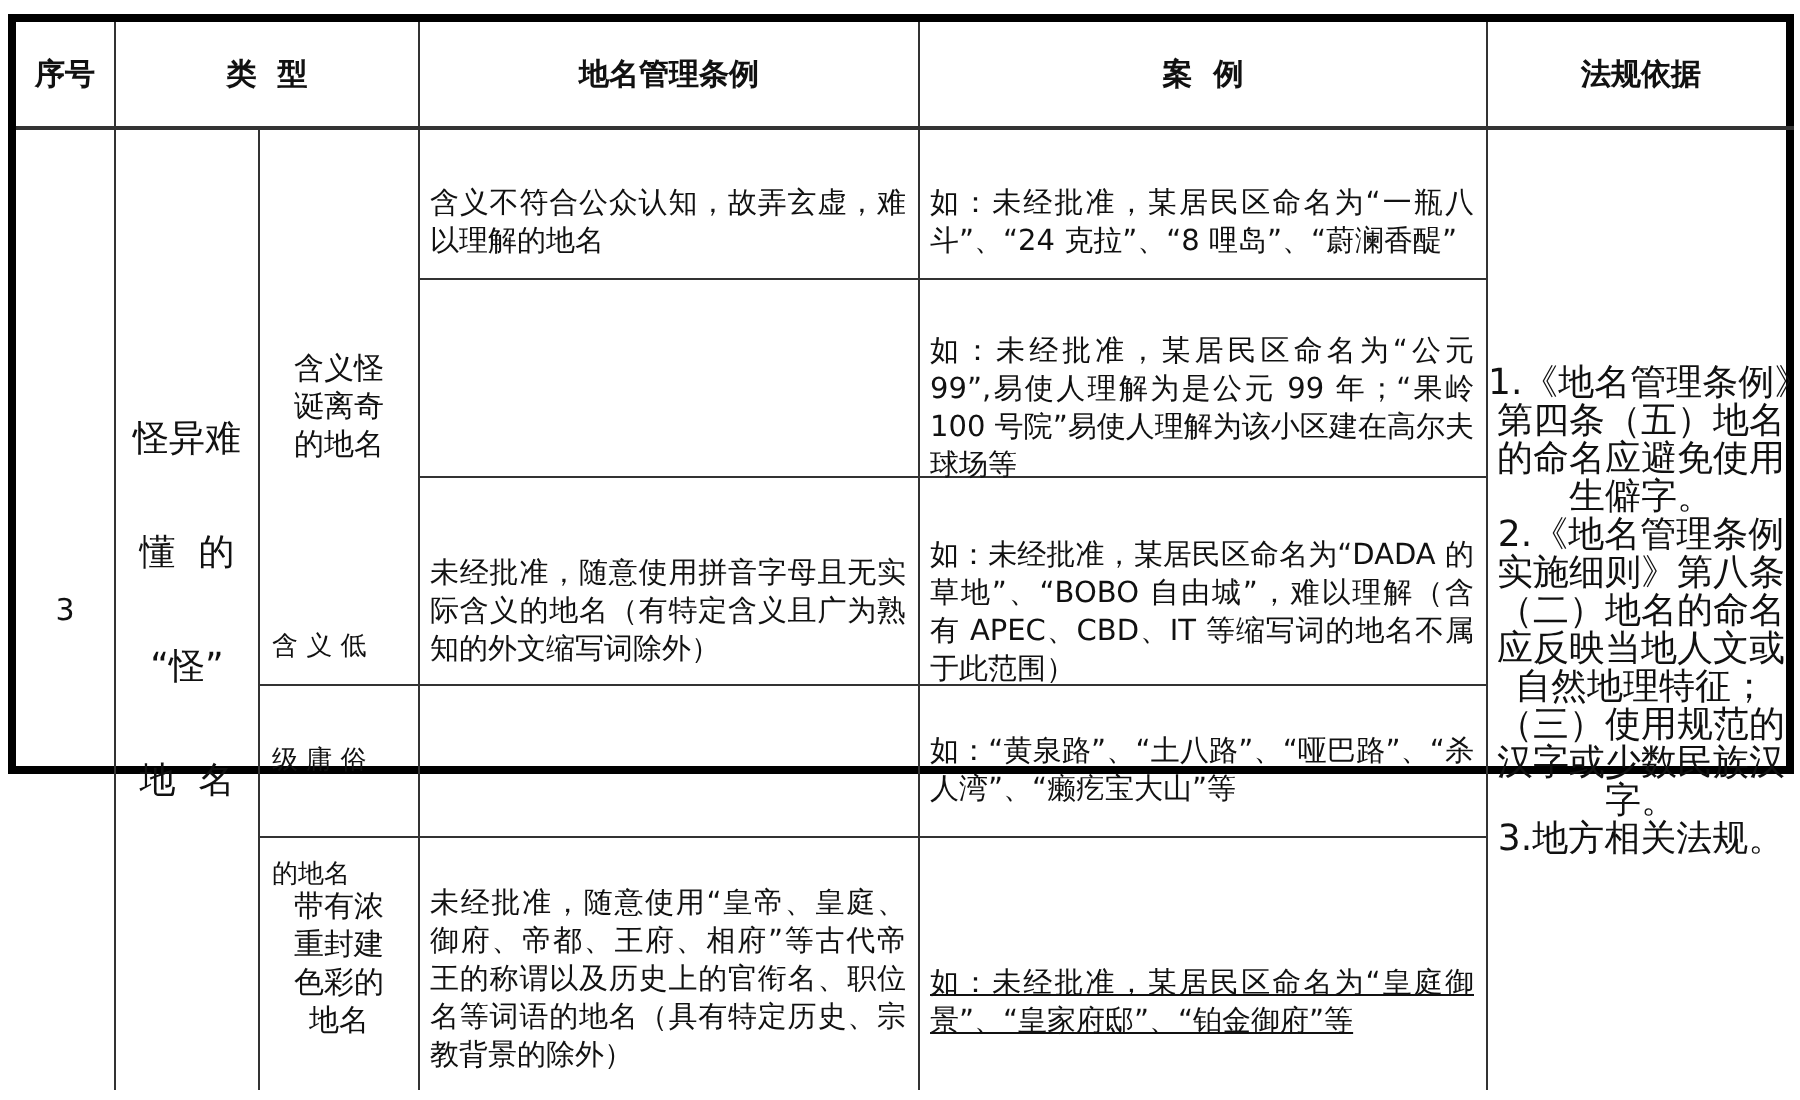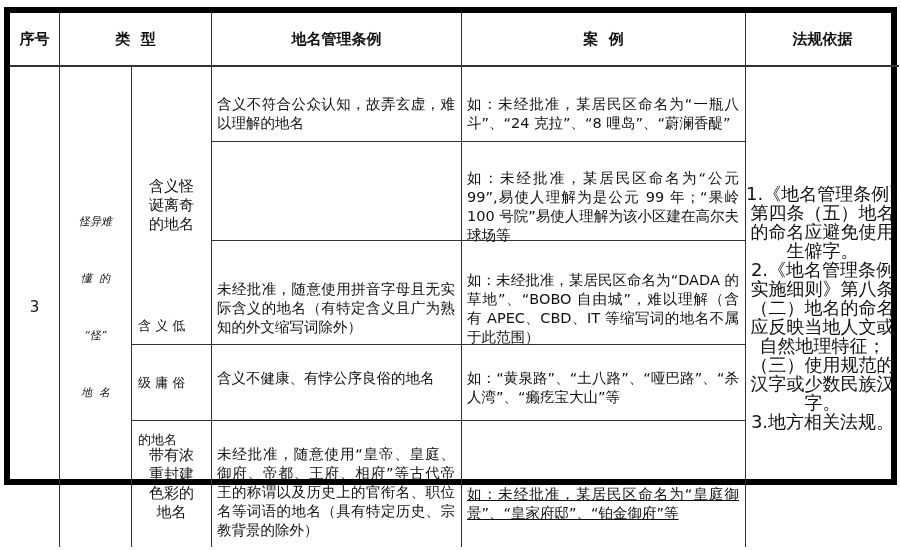--- a/index.html
+++ b/index.html
@@ -1,19 +1,19 @@
 <!DOCTYPE html>
 <html><head>
 <meta charset="utf-8">
 <style>
   html, body { margin: 0; padding: 0; background: #ffffff; }
   body { width: 900px; height: 550px; position: relative; overflow: hidden;
          font-family: "DejaVu Sans", "Liberation Sans", sans-serif; color: #111; }
-  .tbl { position: absolute; left: 4px; top: 7px; width: 893px; height: 478px;
-         border: 6px solid #000000; box-sizing: border-box; }
+  .tbl { position: absolute; left: 4px; top: 7px; width: 893px; height: 380px;
+         border: 4px solid #000000; box-sizing: border-box; }
   .cell { position: absolute; box-sizing: border-box; display: flex;
           align-items: center; font-size: 14.5px; line-height: 19px; }
   .hl { position: absolute; background: #333; height: 1px; }
   .vl { position: absolute; background: #333; width: 1px; }
   .hdr { justify-content: center; font-weight: bold; font-size: 15px; }
   .txt { padding: 0 6px 0 5px; text-align: justify; margin-top: 16px; }
   .ctr { justify-content: center; text-align: center; }
   .sub { padding: 0 8px; text-align: center; justify-content: center; }
 </style>
 </head>
@@ -42,21 +42,21 @@
   <div class="cell hdr" style="left:452px; top:0; width:283px; height:52px; white-space:pre;"><span>案  例</span></div>
   <div class="cell hdr" style="left:736px; top:0; width:153px; height:52px;">
       <span>法规依据</span>
     </div>
 
   <div class="cell ctr" style="left:0; top:54px; width:49px; height:480px; font-size:15px;">
       <span>3</span>
     </div>
 
   <div class="cell ctr" style="left:50px; top:54px; width:71px; height:480px;">
-    <div style="white-space:pre; line-height:19px; font-size:11px;font-style:italic;">
+    <div style="white-space:pre; line-height:19px; font-size:18px;">
       <div>怪异难</div>
       <div>懂  的</div>
       <div>“怪”</div>
       <div>地  名</div>
     </div>
   </div>
 
   <div class="cell sub" style="left:122px; top:54px; width:79px; height:277px;">
     <div style="line-height:19px; font-size:15px;">
       <div>含义怪</div>
@@ -80,23 +80,20 @@
       <div>色彩的</div>
       <div>地名</div>
     </div>
   </div>
 
   <div class="cell txt" style="left:202px; top:54px; width:249px; height:74px; align-items:flex-start; padding-top:12px;">
       <span>含义不符合公众认知，故弄玄虚，难以理解的地名</span>
     </div>
   <div class="cell txt" style="left:202px; top:228px; width:249px; height:103px;">
       <span>未经批准，随意使用拼音字母且无实际含义的地名（有特定含义且广为熟知的外文缩写词除外）</span>
-    </div>
-  <div class="cell txt" style="left:202px; top:332px; width:249px; height:75px; align-items:flex-start; padding-top:8px;">
-      <span>含义不健康、有悖公序良俗的地名</span>
     </div>
   <div class="cell txt" style="left:202px; top:408px; width:249px; height:126px; align-items:flex-start; padding-top:8px;">
       <span>未经批准，随意使用“皇帝、皇庭、御府、帝都、王府、相府”等古代帝王的称谓以及历史上的官衔名、职位名等词语的地名（具有特定历史、宗教背景的除外）</span>
     </div>
 
   <div class="cell txt" style="left:452px; top:54px; width:283px; height:74px; align-items:flex-start; padding-top:12px;">
       <span>如：未经批准，某居民区命名为“一瓶八斗”、“24 克拉”、“8 哩岛”、“蔚澜香醍”</span>
     </div>
   <div class="cell txt" style="left:452px; top:129px; width:283px; height:98px;">
       <span>如：未经批准，某居民区命名为“公元 99”,易使人理解为是公元 99 年；“果岭 100 号院”易使人理解为该小区建在高尔夫球场等</span>

